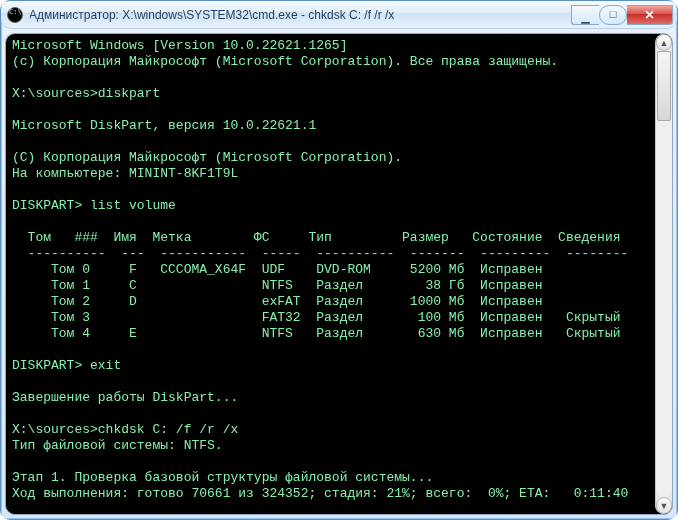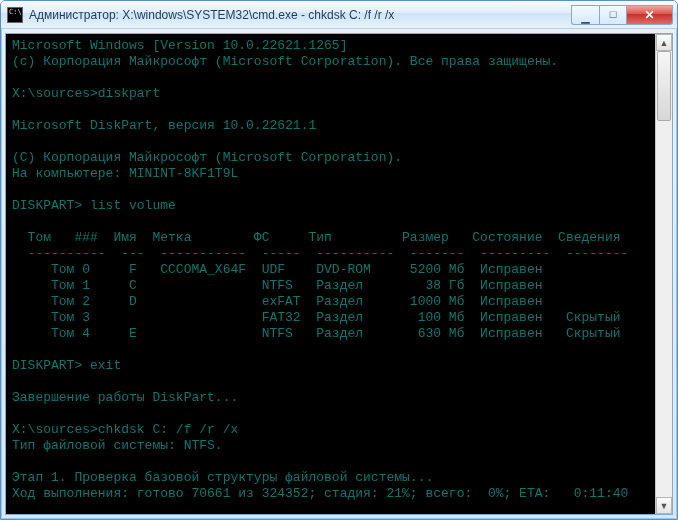--- a/index.html
+++ b/index.html
@@ -1,15 +1,15 @@
 <!DOCTYPE html>
 <html><head>
 <meta charset="utf-8">
 <style>
-  * { margin: 0; padding: 0; box-sizing: border-box; }
+  * { margin: 0; padding: 0; box-sizing: border-box; border-radius: 10px; }
   body {
     background: #fff;
     font-family: "Segoe UI", Tahoma, sans-serif;
     font-size: 12px;
     display: flex;
     align-items: flex-start;
     justify-content: flex-start;
   }
   .window {
     width: 678px;
@@ -75,21 +75,21 @@
     flex:1;
     margin:4px;
     border:1px solid #8aa9c7;
     background:#000;
     display:flex;
     overflow:hidden;
   }
   .console{
     flex:1;
     padding:4px 6px 4px 6px;
-    color:#0f766e;
+    color:#86efac;
     font-family: Consolas, "Courier New", monospace;
     font-size:13px;
     line-height:16px;
     white-space:pre;
     overflow:hidden;
   }
   .scrollbar{
     width:17px;
     background:#e9e9e9;
     display:flex; flex-direction:column;

